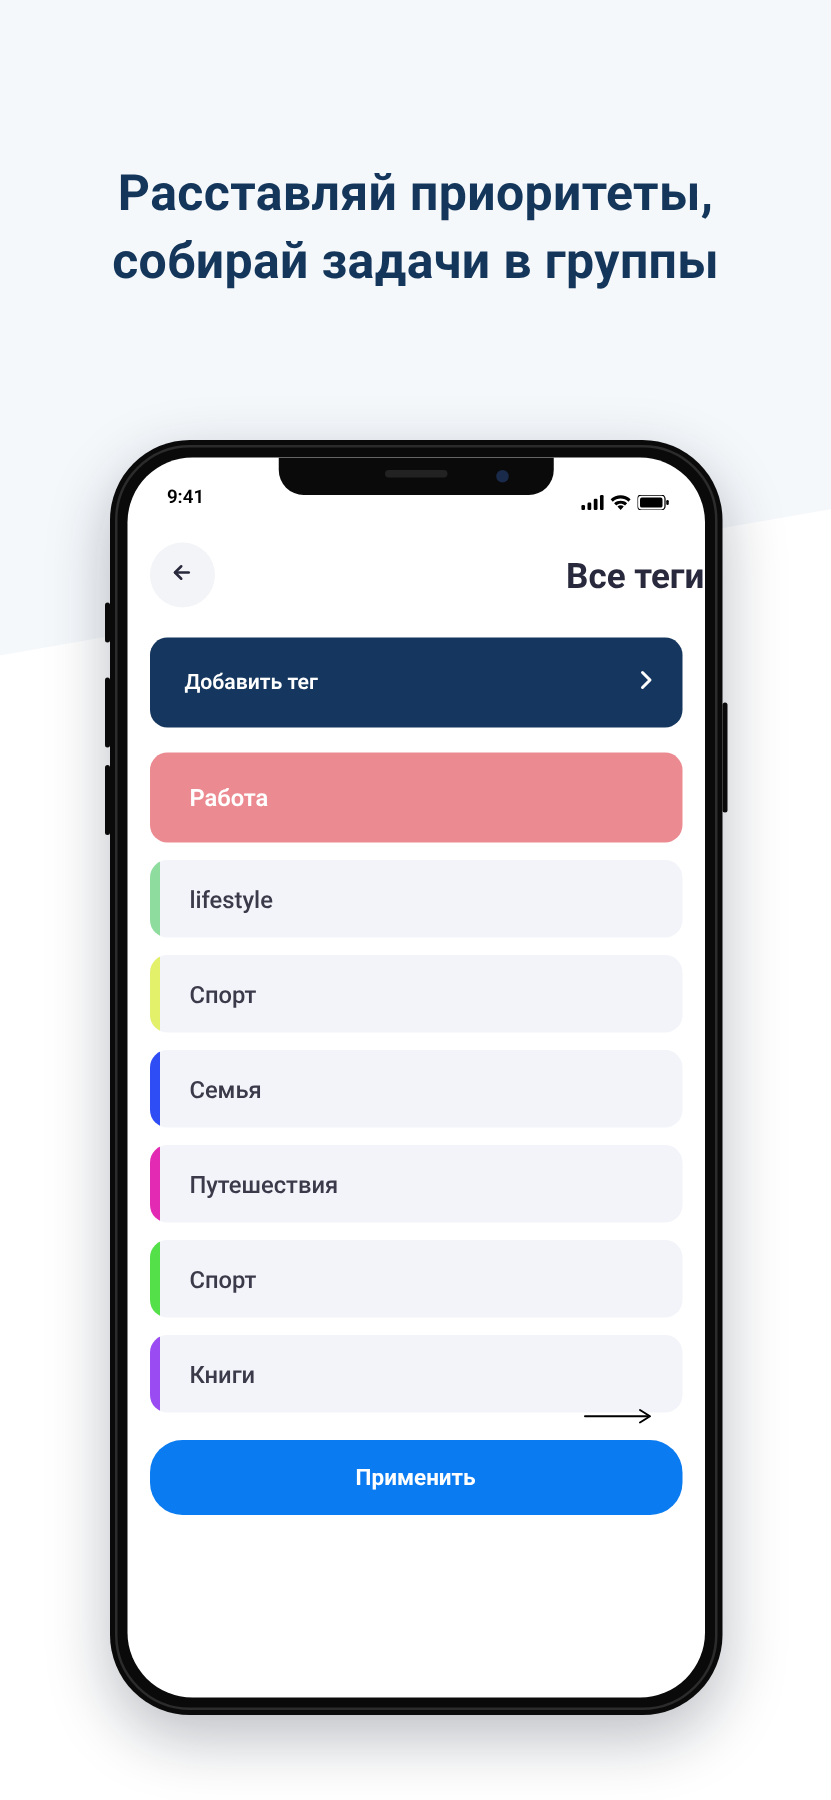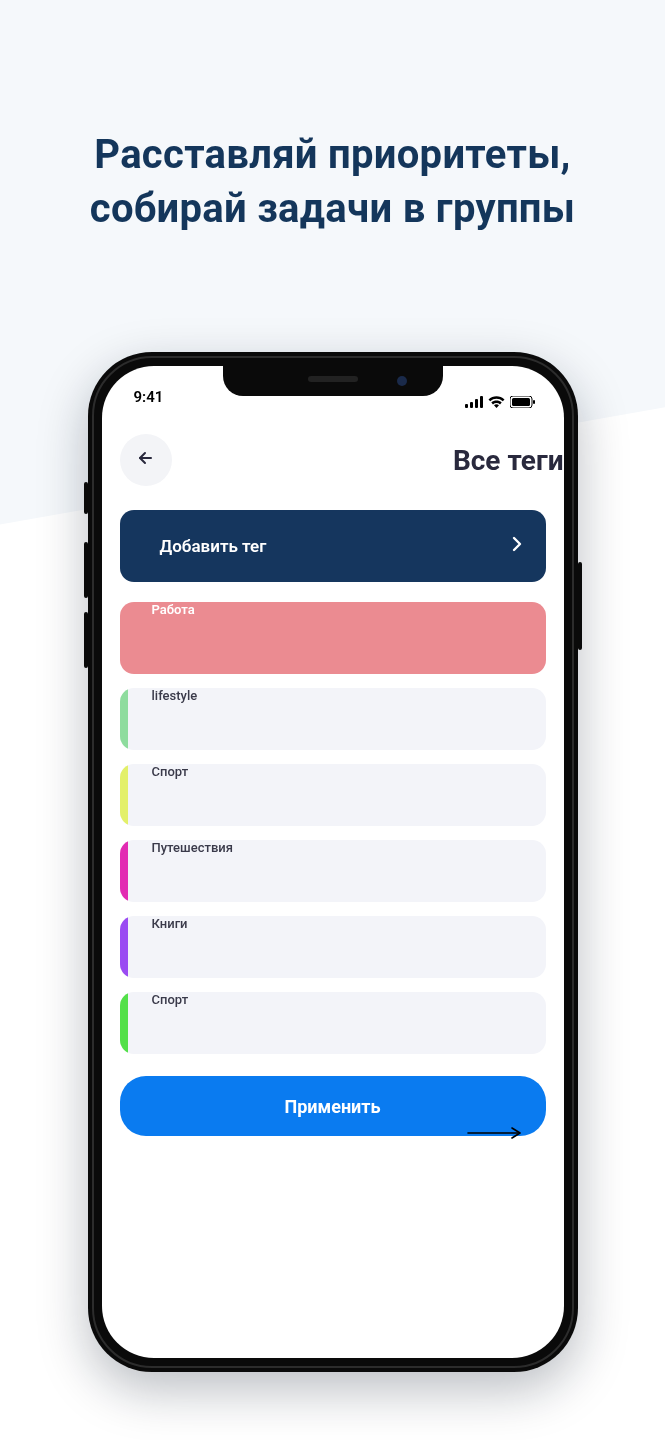--- a/index.html
+++ b/index.html
@@ -129,38 +129,38 @@
   }
 
   .add-tag {
     background:#15365e;
     color:#fff;
     border-radius:14px;
     height:72px;
     display:flex;
     align-items:center;
     justify-content:space-between;
-    padding:0 24px 0 40px;
+    padding:0 24px 0 28px;
     font-size:17px;
     font-weight:600;
     cursor:pointer;
     margin-bottom:20px;
   }
 
   .tag-list { display:flex; flex-direction:column; gap:14px; }
 
   .tag-item {
     position:relative;
     height:62px;
     border-radius:14px;
     background:#f3f4f9;
     display:flex;
-    align-items:flex-start;
+    align-items:center;
     padding-left:32px;
-    font-size:13px;
+    font-size:19px;
     font-weight:500;
     color:#3a3a4a;
     cursor:pointer;
     overflow:hidden;
   }
   .tag-item .stripe {
     position:absolute;
     left:0; top:0; bottom:0;
     width:8px;
     border-top-left-radius:14px;
@@ -270,30 +270,34 @@
           </div>
           <div class="tag-item">
             <span class="stripe" style="background: rgb(142, 220, 158);"></span>
             <span>lifestyle</span>
           </div>
           <div class="tag-item">
             <span class="stripe" style="background: rgb(227, 240, 106);"></span>
             <span>Спорт</span>
           </div>
           <div class="tag-item">
+            <span class="stripe" style="background: rgb(47, 77, 245);"></span>
+            <span>Семья</span>
+          </div>
+          <div class="tag-item">
             <span class="stripe" style="background: rgb(226, 43, 178);"></span>
             <span>Путешествия</span>
           </div>
           <div class="tag-item">
+            <span class="stripe" style="background: rgb(83, 224, 73);"></span>
+            <span>Спорт</span>
+          </div>
+          <div class="tag-item">
             <span class="stripe" style="background: rgb(154, 75, 242);"></span>
             <span>Книги</span>
-          </div>
-          <div class="tag-item">
-            <span class="stripe" style="background: rgb(83, 224, 73);"></span>
-            <span>Спорт</span>
           </div>
         </div>
 
       <div class="apply-btn">
         <span>Применить</span>
       </div>
 
     </div>
 
     <div class="overlay-arrow">

